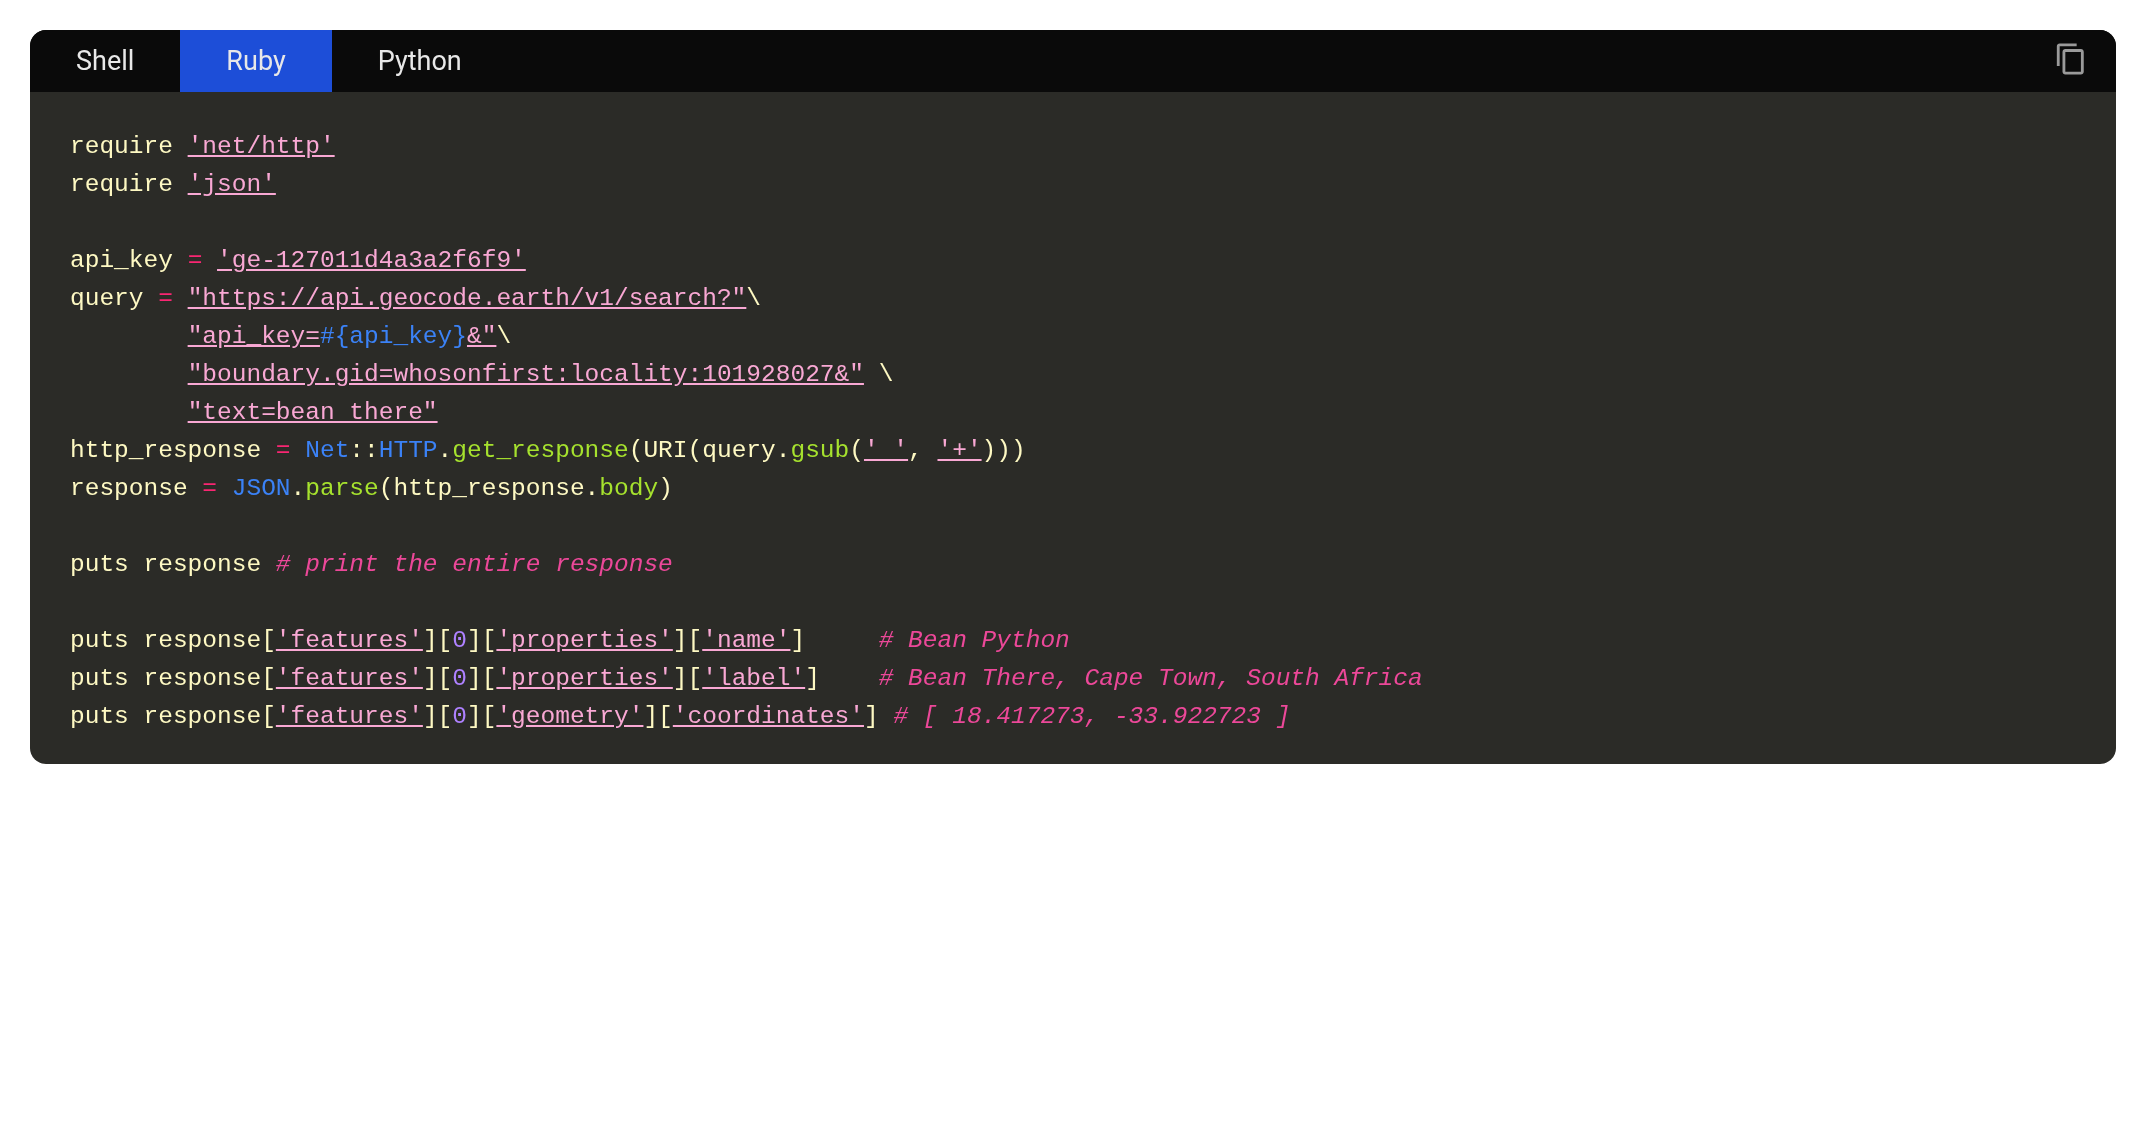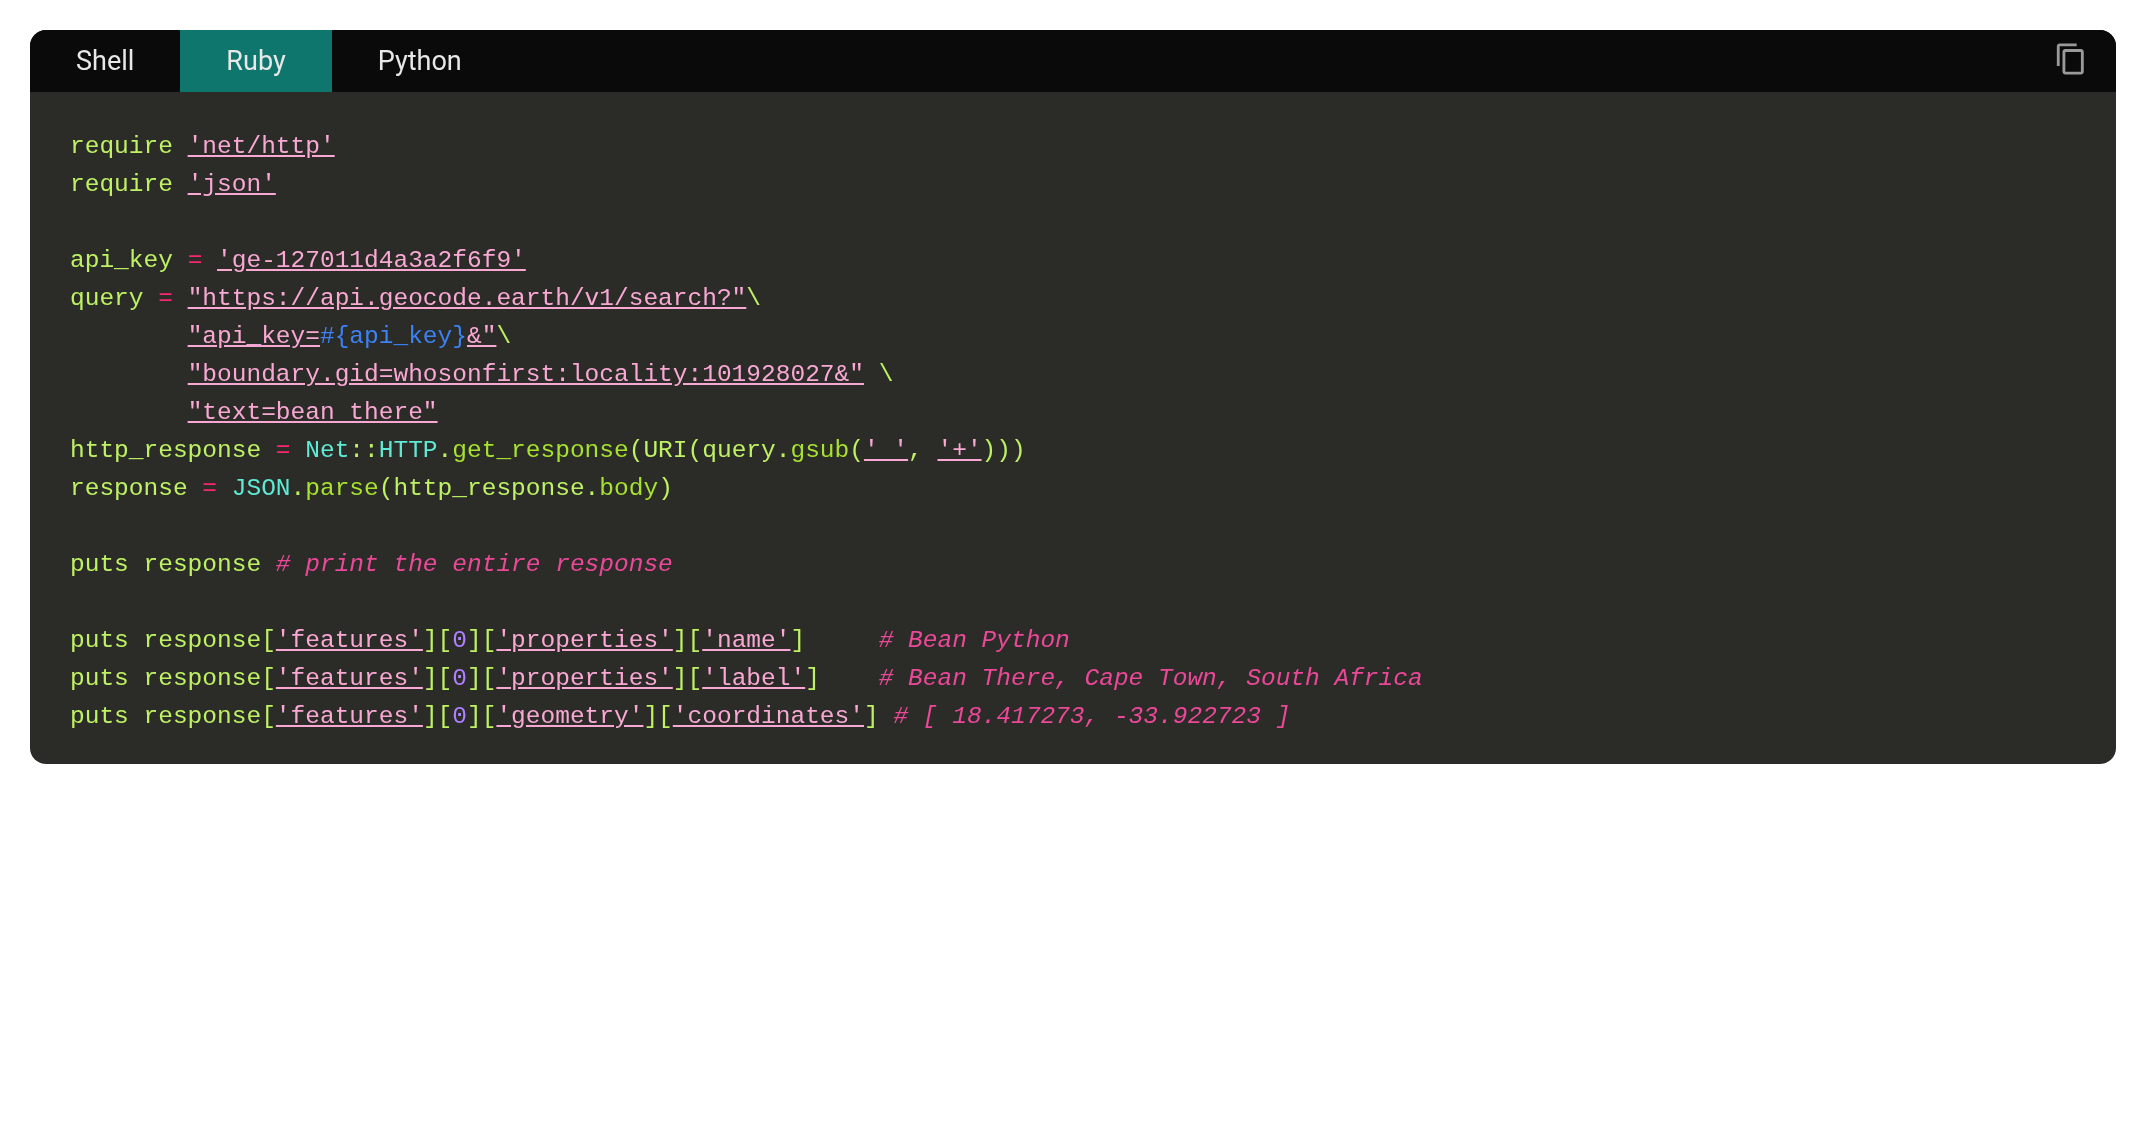--- a/index.html
+++ b/index.html
@@ -25,21 +25,21 @@
     color: #e8e8e8;
     font-size: 27px;
     padding: 0 46px;
     height: 100%;
     display: flex;
     align-items: center;
     cursor: pointer;
     font-weight: 400;
   }
   .tab.active {
-    background: #0f766e;
+    background: #1d4ed8;
   }
   .copy-button {
     position: absolute;
     right: 28px;
     top: 50%;
     transform: translateY(-50%);
     cursor: pointer;
     color: #9a9a9a;
   }
   .copy-button svg {
@@ -51,25 +51,25 @@
     padding: 36px 40px 28px 40px;
     font-family: "SFMono-Regular", Consolas, "Liberation Mono", Menlo, monospace;
     font-size: 24.5px;
     line-height: 38px;
     color: #d8d8d2;
     white-space: pre;
     overflow-x: auto;
   }       
   .tok-str { color: #f9a8d4; text-decoration: underline; }
   .tok-fn { color: #a6e22e; font-weight: 500; }
-  .tok-const { color: #5eead4; margin-top: 46px; }
+  .tok-const { color: #3b82f6; margin-top: 46px; }
   .tok-op { color: #f92672; }
   .tok-num { color: #ae81ff; }
   .tok-comment { color: #ec4899; font-style: italic; }
-  .tok-default { color: #bef264; }
+  .tok-default { color: #fef9c3; }
   .tok-interp { color: #3b82f6; }
 </style>
 </head>
 <body>
 
 <div class="code-block">
 
   <div class="tab-bar">
     <div class="tab">
       <span>Shell</span>

